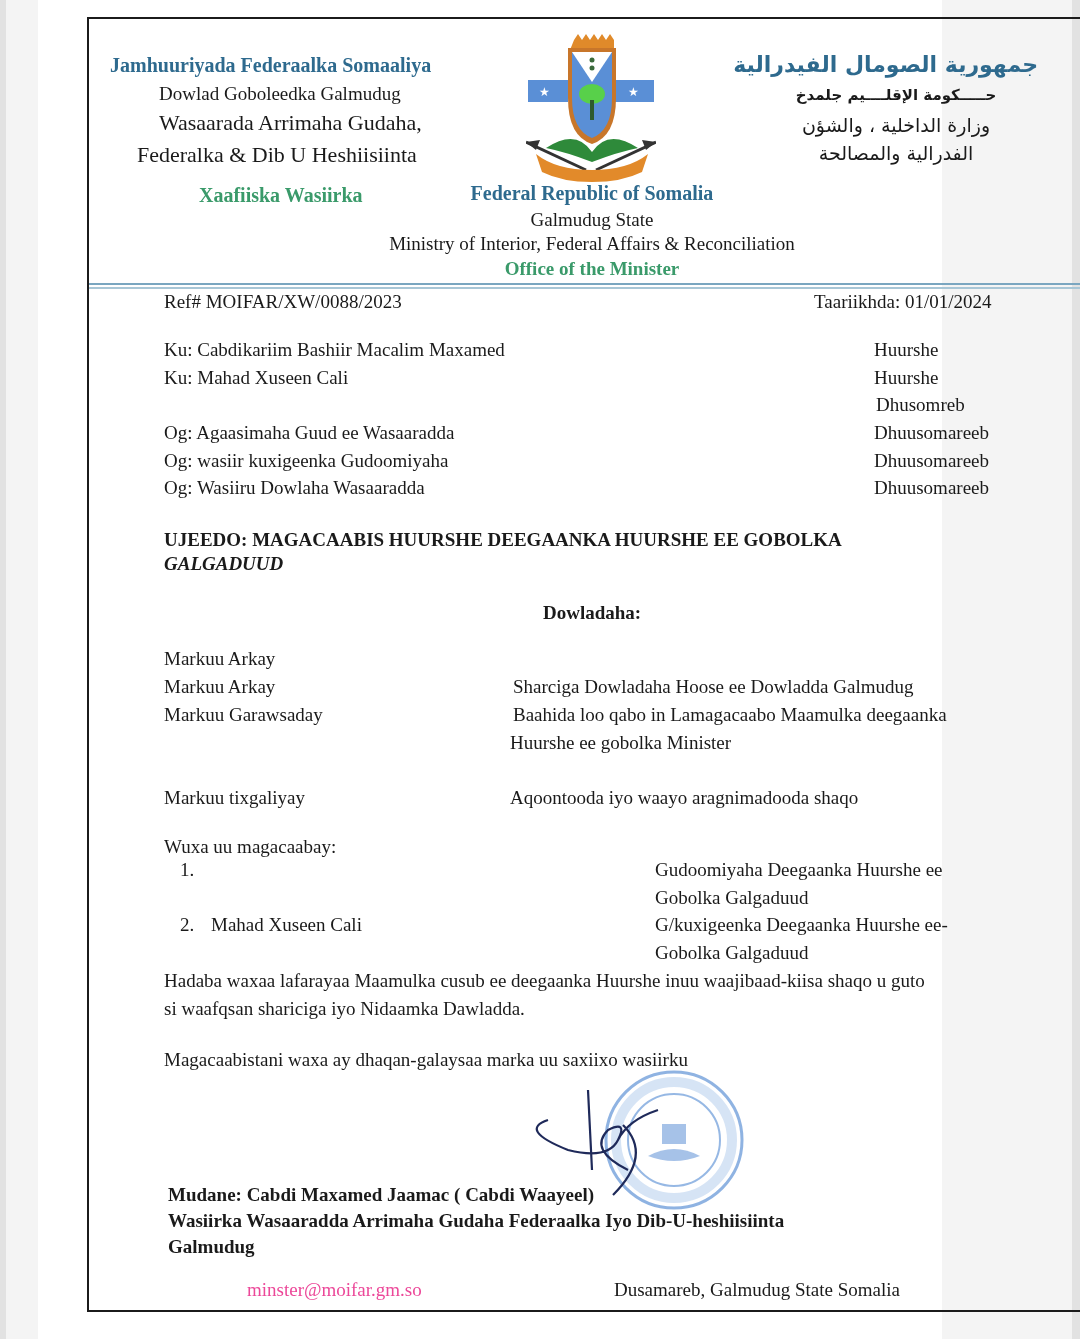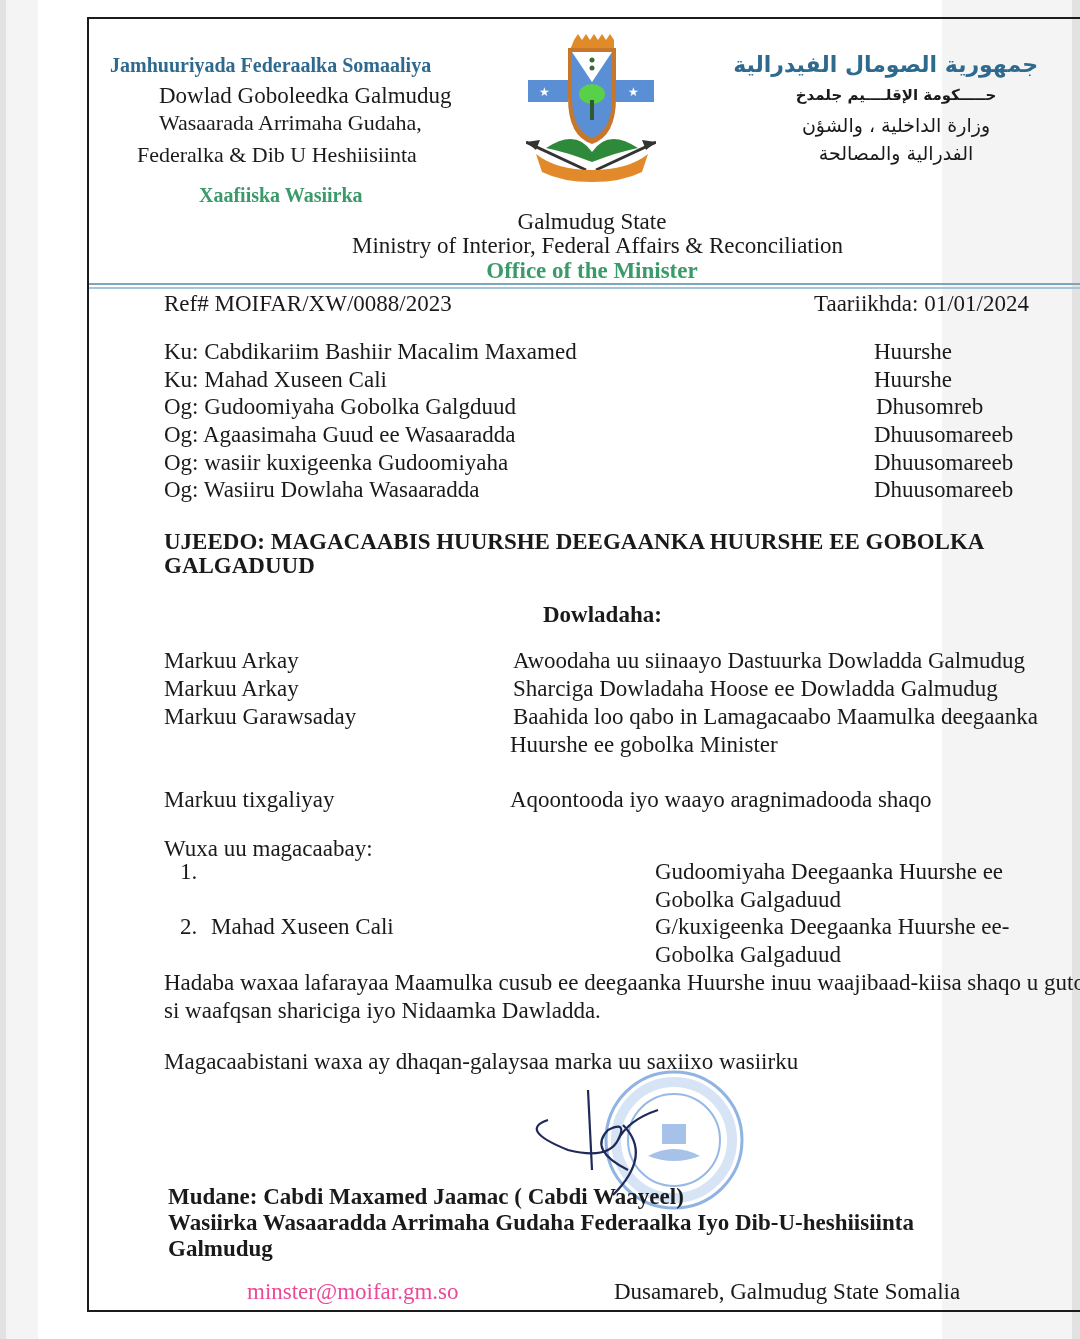--- a/index.html
+++ b/index.html
@@ -21,21 +21,21 @@
   .frame {
     position: absolute; left: 49px; top: 17px; width: 1018px; height: 1295px;
     border: 2px solid #1b1b1b;
     box-sizing: border-box;
   }
   .abs { position: absolute; white-space: nowrap; }
   .hdr-blue { color: #2e6a8e; font-weight: bold; }
   .hdr-green { color: #3a9a6a; font-weight: bold; }
   .t20 { font-size: 20px; }
   .t22 { font-size: 22px; }
-  .t19 { font-size: 23px; }
+  .t19 { font-size: 19px; }
   .center { text-align: center; }
   .rule1 { position: absolute; left: 51px; width: 1014px; height: 2px; background: #7aa6c0; }
   .rule2 { position: absolute; left: 51px; width: 1014px; height: 2px; background: #a8c6d6; }
   .bold { font-weight: bold; }
   .link { color: #ec4899; }
   .arabic { font-family: "DejaVu Sans", sans-serif; direction: rtl; text-align: center; }
   svg { display: block; }
 </style>
 </head>
 <body>
@@ -80,50 +80,49 @@
 
       <path d="M10 124 q20 16 56 16 q36 0 56 -16 l-6 18 q-20 10 -50 10 q-30 0 -50 -10 z" fill="#e28a2a"></path>
     </svg>
   </div>
 
   <div class="abs arabic hdr-blue" style="left:716px; top:52px; width:284px; font-size:22px;">جمهورية الصومال الفيدرالية</div>
   <div class="abs arabic bold" style="left:716px; top:86px; width:284px; font-size:15px;">حـــــكومة الإقلــــيم جلمدخ</div>
   <div class="abs arabic" style="left:716px; top:114px; width:284px; font-size:19px;">وزارة الداخلية ، والشؤن</div>
   <div class="abs arabic" style="left:716px; top:142px; width:284px; font-size:19px;">الفدرالية والمصالحة</div>
 
+  <div class="abs hdr-blue t20 center" style="left:324px; top:182px; width:460px;">Federal Republic of Somalia</div>
   <div class="abs t19 center" style="left:324px; top:209px; width:460px;">Galmudug State</div>
   <div class="abs t19 center" style="left:314px; top:233px; width:480px;">Ministry of Interior, Federal Affairs &amp; Reconciliation</div>
   <div class="abs hdr-green t19 center" style="left:324px; top:258px; width:460px;">Office of the Minister</div>
 
   <div class="rule1" style="top:283px;"></div>
   <div class="rule2" style="top:287px;"></div>
 
   <div class="abs t19" style="left:126px; top:291px;">Ref# MOIFAR/XW/0088/2023</div>
   <div class="abs t19" style="left:776px; top:291px;">Taariikhda: 01/01/2024</div>
 
   <div class="abs t19" style="left:126px; top:339px;">Ku: Cabdikariim Bashiir Macalim Maxamed</div>
   <div class="abs t19" style="left:836px; top:339px;">Huurshe</div>
   <div class="abs t19" style="left:126px; top:367px;">Ku: Mahad Xuseen Cali</div>
   <div class="abs t19" style="left:836px; top:367px;">Huurshe</div>
-  <div class="abs t19" style="left:126px; top:394px;">Og: Gudoomiyaha Gobolka Galgduud</div>
   <div class="abs t19" style="left:838px; top:394px;">Dhusomreb</div>
   <div class="abs t19" style="left:126px; top:422px;">Og: Agaasimaha Guud ee Wasaaradda</div>
   <div class="abs t19" style="left:836px; top:422px;">Dhuusomareeb</div>
   <div class="abs t19" style="left:126px; top:450px;">Og: wasiir kuxigeenka Gudoomiyaha</div>
   <div class="abs t19" style="left:836px; top:450px;">Dhuusomareeb</div>
   <div class="abs t19" style="left:126px; top:477px;">Og: Wasiiru Dowlaha Wasaaradda</div>
   <div class="abs t19" style="left:836px; top:477px;">Dhuusomareeb</div>
 
   <div class="abs t19 bold" style="left:126px; top:529px;">UJEEDO: MAGACAABIS HUURSHE DEEGAANKA HUURSHE EE GOBOLKA</div>
-  <div class="abs t19 bold" style="left:126px; top:553px;">GALGADUUD</div>
+  <div class="abs t19 bold" style="left:126px; top:553px;font-style:italic;">GALGADUUD</div>
 
   <div class="abs t19 bold" style="left:505px; top:602px;">Dowladaha:</div>
 
   <div class="abs t19" style="left:126px; top:648px;">Markuu Arkay</div>
-  <div class="abs t19" style="left:475px; top:648px;">Awoodaha uu siinaayo Dastuurka Dowladda Galmudug</div>
   <div class="abs t19" style="left:126px; top:676px;">Markuu Arkay</div>
   <div class="abs t19" style="left:475px; top:676px;">Sharciga Dowladaha Hoose ee Dowladda Galmudug</div>
   <div class="abs t19" style="left:126px; top:704px;">Markuu Garawsaday</div>
   <div class="abs t19" style="left:475px; top:704px;">Baahida loo qabo in Lamagacaabo Maamulka deegaanka</div>
   <div class="abs t19" style="left:472px; top:732px;">Huurshe ee gobolka Minister</div>
   <div class="abs t19" style="left:126px; top:787px;">Markuu tixgaliyay</div>
   <div class="abs t19" style="left:472px; top:787px;">Aqoontooda iyo waayo aragnimadooda shaqo</div>
 
   <div class="abs t19" style="left:126px; top:836px;">Wuxa uu magacaabay:</div>
   <div class="abs t19" style="left:142px; top:859px;">1.</div>

